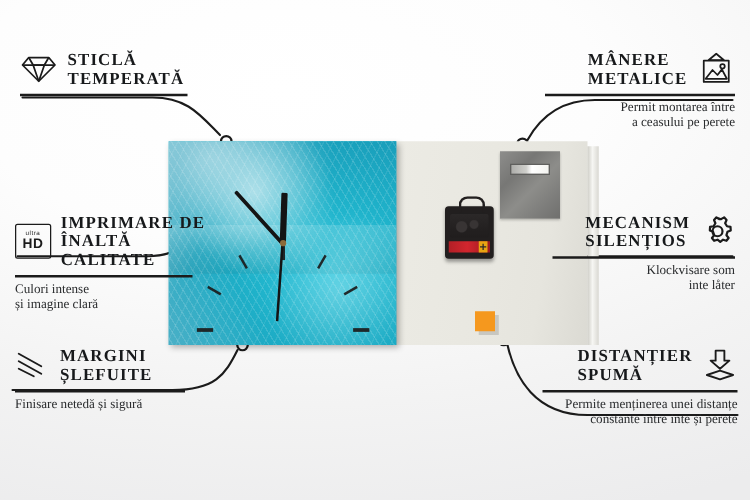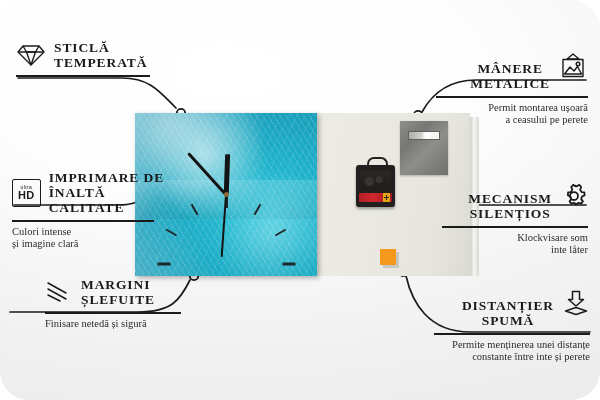--- a/index.html
+++ b/index.html
@@ -6,21 +6,20 @@
   body{
     width:600px;height:400px;overflow:hidden;
     font-family:"Liberation Serif", serif;
     background:#ffffff;
   }
   #stage{
     position:relative;width:600px;height:400px;
     background:
       radial-gradient(120% 90% at 38% 18%, #ffffff 0%, #fdfdfd 35%, #f3f3f3 70%, #ececed 100%);
     overflow:hidden;
-    border-radius:29px;
   }
   
   #wires{position:absolute;left:0;top:0;width:600px;height:400px;pointer-events:none;}
   
   .photo{position:absolute;}
   #product{
     left:135px;top:113px;width:335px;height:163px;
   }
   
   #backplate{
@@ -132,21 +131,21 @@
   
   .label{position:absolute;}
   .lab-head{display:flex;align-items:center;gap:8px;}
   .lab-head.right{justify-content:flex-end;}
   .lab-title{
     font-family:"Liberation Serif", serif;
     font-size:13.5px;line-height:15px;font-weight:700;
     letter-spacing:.9px;color:#17191b;text-transform:uppercase;
     white-space:pre-line;
   }
-  .lab-title.r{text-align:center;margin-top:21px;}
+  .lab-title.r{text-align:left;}
   .rule{height:1.6px;background:#1b1b1b;margin-top:5px;}
   .lab-sub{
     font-family:"Liberation Serif", serif;
     font-size:10.5px;line-height:12.5px;color:#2a2c2e;margin-top:4px;
     white-space:pre-line;
   }
   .lab-sub.r{text-align:right;}
   .ico{flex:0 0 auto;display:block;}
   
   .hdbadge{
@@ -242,21 +241,21 @@
         <span class="h">HD</span>
       </div>
       <div class="lab-title">IMPRIMARE DE
 ÎNALTĂ CALITATE</div>
     </div>
     <div class="rule" style="width:142px;"></div>
     <div class="lab-sub">Culori intense
 și imagine clară</div>
   </div>
 
-  <div class="label" style="left:12px;top:277px;width:152px;margin-left:33px;">
+  <div class="label" style="left:12px;top:277px;width:152px;">
     <div class="lab-head">
       <svg class="ico" width="28" height="24" viewBox="0 0 28 24">
         <g stroke="#1b1b1b" stroke-width="1.5" stroke-linecap="round">
           <path d="M3 3 L21 13"></path>
             <path d="M3 9 L21 19"></path>
             <path d="M3 15 L15 21"></path>
         </g>
       </svg>
       <div class="lab-title">MARGINI
 ȘLEFUITE</div>
@@ -272,21 +271,21 @@
       <svg class="ico" width="30" height="26" viewBox="0 0 30 26">
         <g fill="none" stroke="#1b1b1b" stroke-width="1.4" stroke-linejoin="round">
           <path d="M15 1 L9 6 H21 Z"></path>
           <rect x="5" y="6.5" width="20" height="17"></rect>
           <path d="M6.5 21 L12 14 L16 18 L19.5 13.5 L23.5 21 Z"></path>
           <circle cx="20" cy="11" r="1.8"></circle>
         </g>
       </svg>
     </div>
     <div class="rule" style="width:152px;margin-left:6px;"></div>
-    <div class="lab-sub r">Permit montarea ușoară
+    <div class="lab-sub r">Permit montarea între
 a ceasului pe perete</div>
   </div>
 
   <div class="label" style="left:436px;top:170px;width:152px;">
     <div class="lab-head right">
       <div class="lab-title r">MECANISM
 SILENȚIOS</div>
       <svg class="ico" width="28" height="26" viewBox="0 0 28 28">
         <g fill="none" stroke="#1b1b1b" stroke-width="1.9" stroke-linejoin="round">
           <path d="M14 2.6 l3.1 1.0 2.6-1.6 2.1 2.3 -1.2 2.8 1.6 2.6 3.0 .5 .2 3.1 -2.8 1.2 -.9 2.9 1.9 2.4 -1.9 2.4 -2.9-.9 -2.4 1.9 -2.4-1.9 -2.9 .9 -1.9-2.4 1.9-2.4 -.9-2.9 -2.8-1.2 .2-3.1 3.0-.5 1.6-2.6 -1.2-2.8 2.1-2.3 2.6 1.6 Z"></path>

